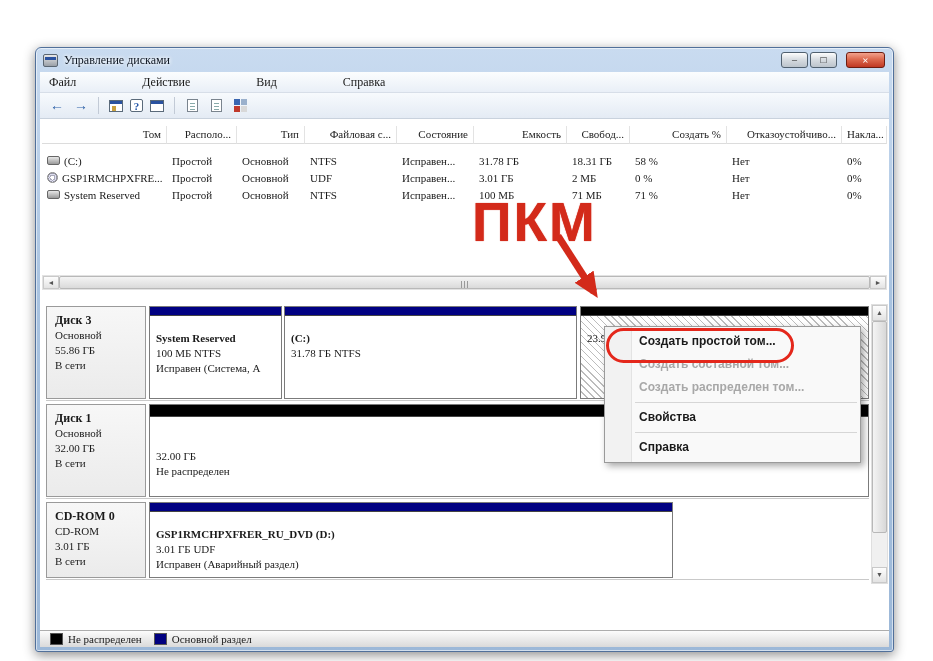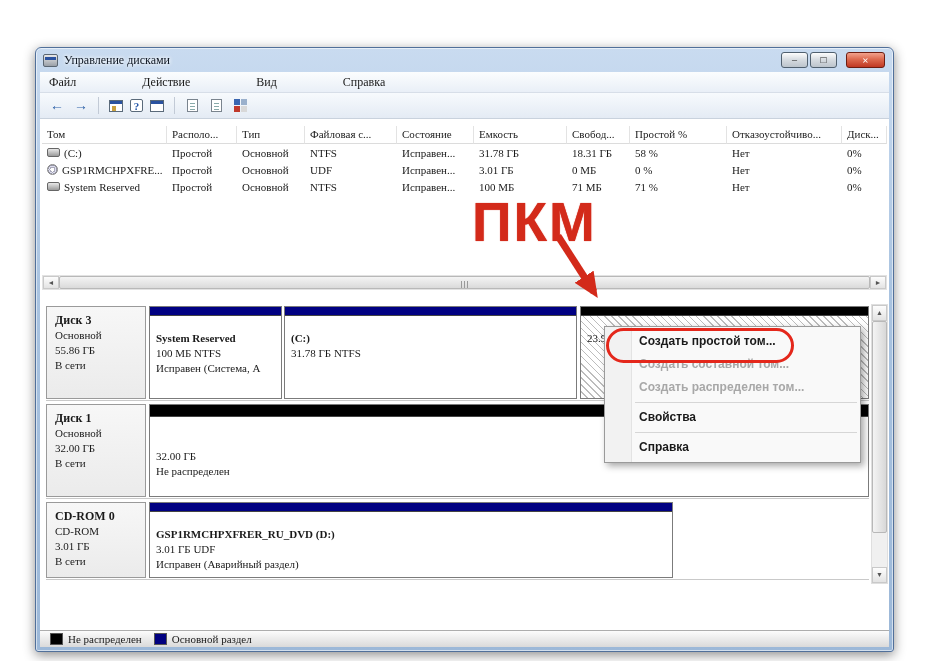--- a/index.html
+++ b/index.html
@@ -40,21 +40,21 @@
   .mini-doc::after { content:""; position:absolute; left:2px; right:2px; top:3px; height:1px; background:#8aa; box-shadow:0 3px 0 #8aa, 0 6px 0 #8aa; }
   .mini-help { width:13px; height:13px; border:1px solid #5a6a7a; border-radius:2px; background:#fff; color:#2456a8; font-weight:bold; font-size:11px; display:flex; align-items:center; justify-content:center; }
   .mini-grid { width:13px; height:13px; display:grid; grid-template-columns:1fr 1fr; gap:1px; }
   .mini-grid span { background:#3a66b0; } .mini-grid span:nth-child(2){background:#9ab0cc;} .mini-grid span:nth-child(3){background:#c0392b;} .mini-grid span:nth-child(4){background:#d8d8d8;}
 
   
   .client { position:absolute; top:71px; left:4px; right:4px; bottom:4px; background:#fff; overflow:hidden; }
 
   
   .cols { display:grid; grid-template-columns:125px 70px 68px 92px 77px 93px 63px 97px 115px 45px; }
-  .lv-header { margin:7px 2px 0 2px; height:18px; font-size:11px; color:#222; }
+  .lv-header { margin:7px 2px 8px 2px; height:18px; font-size:11px; color:#222;text-align:right; }
   .lv-header .cell { border-right:1px solid #e3e3e3; border-bottom:1px solid #dcdcdc; padding:2px 5px; white-space:nowrap; overflow:hidden; }
   .lv-row { margin:0 2px; height:17px; font-size:11px; }
   .lv-row .cell { padding:1px 5px; white-space:nowrap; overflow:hidden; display:flex; align-items:center; gap:4px; }
   .ico-hdd { width:13px; height:9px; flex:0 0 auto; background:linear-gradient(#e8e8e8,#9a9a9a); border:1px solid #666; border-radius:2px; }
   .ico-cd { width:11px; height:11px; flex:0 0 auto; border-radius:50%; border:1px solid #888;
             background:radial-gradient(circle, #fff 0 2px, #aab 2px 3px, #dde 3px 4px, #99a 4px); }
 
   
   .hscroll { position:absolute; left:2px; right:2px; top:156px; height:15px; background:#f0f0f0; border:1px solid #e2e2e2; }
   .hbtn { position:absolute; top:0; bottom:0; width:16px; background:linear-gradient(#fdfdfd,#e3e3e3); border:1px solid #c9c9c9;
@@ -166,23 +166,23 @@
     <div class="client">
 
       <div class="lv-header cols">
         <span class="cell">Том</span>
         <span class="cell">Располо...</span>
         <span class="cell">Тип</span>
         <span class="cell">Файловая с...</span>
         <span class="cell">Состояние</span>
         <span class="cell">Емкость</span>
         <span class="cell">Свобод...</span>
-        <span class="cell">Простой %</span>
+        <span class="cell">Создать %</span>
         <span class="cell">Отказоустойчиво...</span>
-        <span class="cell">Диск...</span>
+        <span class="cell">Накла...</span>
       </div>
 
       <div class="lv-row cols">
         <span class="cell">
             <span class="ico-hdd"></span>
             <span>(C:)</span>
           </span>
         <span class="cell">Простой</span>
         <span class="cell">Основной</span>
         <span class="cell">NTFS</span>
@@ -197,21 +197,21 @@
       <div class="lv-row cols">
         <span class="cell">
             <span class="ico-cd"></span>
             <span>GSP1RMCHPXFRE...</span>
           </span>
         <span class="cell">Простой</span>
         <span class="cell">Основной</span>
         <span class="cell">UDF</span>
         <span class="cell">Исправен...</span>
         <span class="cell">3.01 ГБ</span>
-        <span class="cell">0 МБ</span>
+        <span class="cell">2 МБ</span>
         <span class="cell">0 %</span>
         <span class="cell">Нет</span>
         <span class="cell">0%</span>
       </div>
 
       <div class="lv-row cols">
         <span class="cell">
             <span class="ico-hdd"></span>
             <span>System Reserved</span>
           </span>

